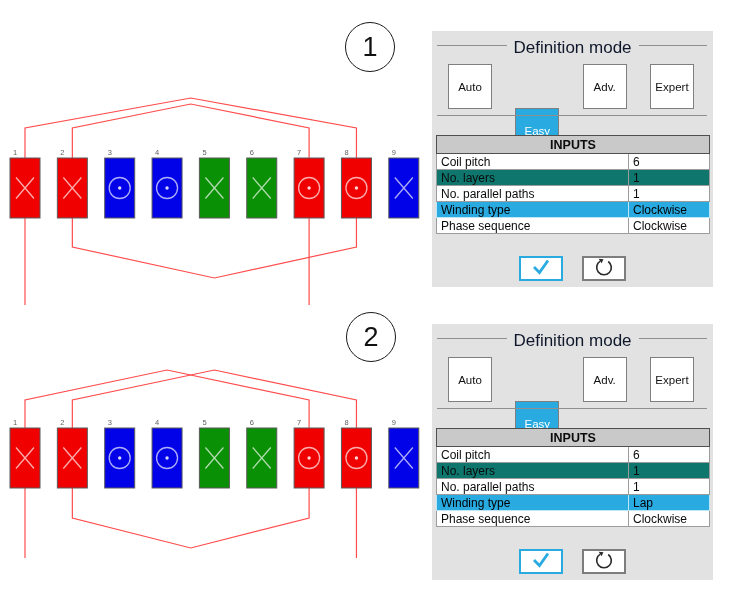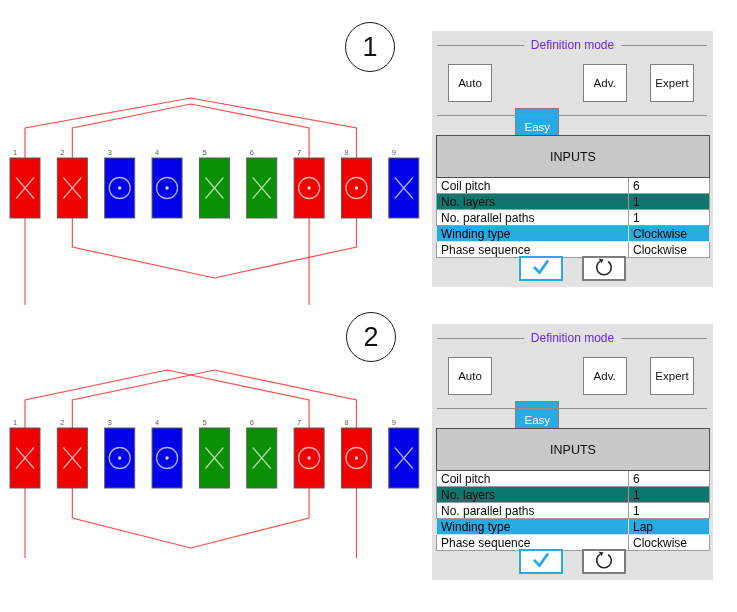--- a/index.html
+++ b/index.html
@@ -21,32 +21,32 @@
   #badge-1{left:345px;top:22px;}
   #badge-2{left:346px;top:312px;}
 
   
   .panel{position:absolute;left:432px;width:281px;height:256px;background:#e2e2e2;}
   #panel-1{top:31px;}
   #panel-2{top:324px;}
 
   .def-line{position:absolute;top:14px;left:5px;right:6px;border-top:1px solid #8f8f8f;}
   .def-title{position:absolute;top:7px;left:50%;transform:translateX(-50%);
-             background:#e2e2e2;padding:0 7px;font-size:12px;color:#6d28d9;white-space:nowrap;}
+             background:#e2e2e2;padding:0 7px;font-size:17px;color:#0f172a;white-space:nowrap;}
   .mode-row{position:absolute;top:33px;left:16px;right:19px;display:flex;justify-content:space-between;}
-  .mode-btn{width:44px;height:38px;box-sizing:border-box;border:1px solid #7f7f7f;background:#fff;
+  .mode-btn{width:44px;height:45px;box-sizing:border-box;border:1px solid #7f7f7f;background:#fff;
             color:#111;font-size:11.5px;display:flex;align-items:center;justify-content:center;
             font-family:"Liberation Sans",sans-serif;cursor:pointer;}
   .mode-btn.active{background:#29abe2;color:#fff;margin-top:44px;}
   .sep-line{position:absolute;top:84px;left:5px;right:6px;border-top:1px solid #8f8f8f;}
 
   .inputs-table{position:absolute;top:104px;left:4px;width:273px;border-collapse:collapse;
                 table-layout:fixed;background:#fff;border:1px solid #4f4f4f;font-size:12px;color:#0b0b0b;}
-  .inputs-table th{height:17px;background:#c9c9c9;font-size:12.5px;font-weight:normal;
-                   border:1px solid #4f4f4f;padding:12px;text-align:center;}
+  .inputs-table th{height:17px;background:#c9c9c9;font-size:12.5px;font-weight:bold;
+                   border:1px solid #4f4f4f;padding:0;text-align:center;}
   .inputs-table td{height:15px;border:1px solid #9c9c9c;padding:0 0 0 4px;overflow:hidden;white-space:nowrap;}
   .inputs-table col.c-label{width:192px;}
   .inputs-table col.c-value{width:81px;}
   .inputs-table tr.alt td{background:#0f766e;}
   .inputs-table tr.hl td{background:#29abe2;color:#000000;border-color:#bfe6f5;}
 
   .action-row{position:absolute;top:225px;left:0;right:0;display:flex;justify-content:center;gap:19px;}
   .act-btn{width:44px;height:25px;box-sizing:border-box;background:#fff;display:flex;
            align-items:center;justify-content:center;cursor:pointer;padding:0;}
   .confirm-btn{border:2px solid #29abe2;}

